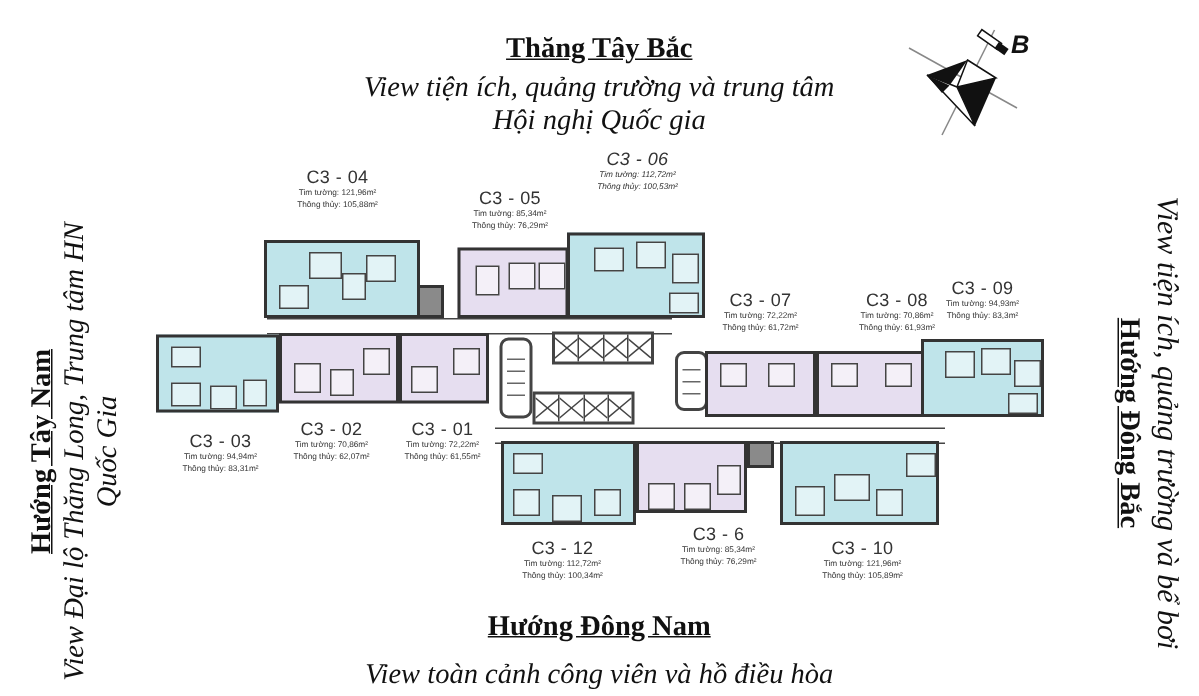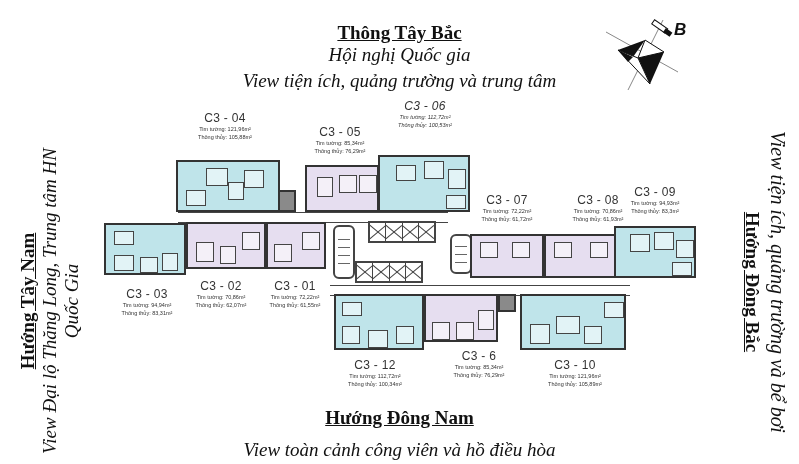--- a/index.html
+++ b/index.html
@@ -26,23 +26,23 @@
   .elev span::before,.elev span::after{content:"";position:absolute;left:50%;top:50%;width:140%;height:1px;background:#444;}
   .elev span::before{transform:translate(-50%,-50%) rotate(40deg);}
   .elev span::after{transform:translate(-50%,-50%) rotate(-40deg);}
   .stair{position:absolute;border:2px solid #444;background:#fff;border-radius:6px;}
   .stair i{position:absolute;left:3px;right:3px;height:1px;background:#666;}
 </style>
 </head>
 <body>
 
 <div class="abs top-block">
-  <div class="dir-title">Thông Tây Bắc</div>
+  <div class="dir-title">Thăng Tây Bắc</div>
+  <div class="dir-sub" style="margin-top:4px;">View tiện ích, quảng trường và trung tâm</div>
   <div class="dir-sub">Hội nghị Quốc gia</div>
-  <div class="dir-sub" style="margin-top:4px;">View tiện ích, quảng trường và trung tâm</div>
 </div>
 
 <div class="abs" style="left:598px;top:12px;width:90px;height:80px;">
   <svg width="90" height="80" viewBox="0 0 90 80">
     <line x1="8" y1="20" x2="80" y2="60" stroke="#888" stroke-width="1"></line>
     <line x1="30" y1="78" x2="65" y2="8" stroke="#888" stroke-width="1"></line>
     <polygon points="47,28 20,38 35,45" fill="#111"></polygon>
     <polygon points="47,28 66,40 40,46" fill="#fff" stroke="#111" stroke-width="1"></polygon>
     <polygon points="40,46 66,40 52,72" fill="#111"></polygon>
     <polygon points="40,46 20,38 52,72" fill="#fff" stroke="#111" stroke-width="1"></polygon>

